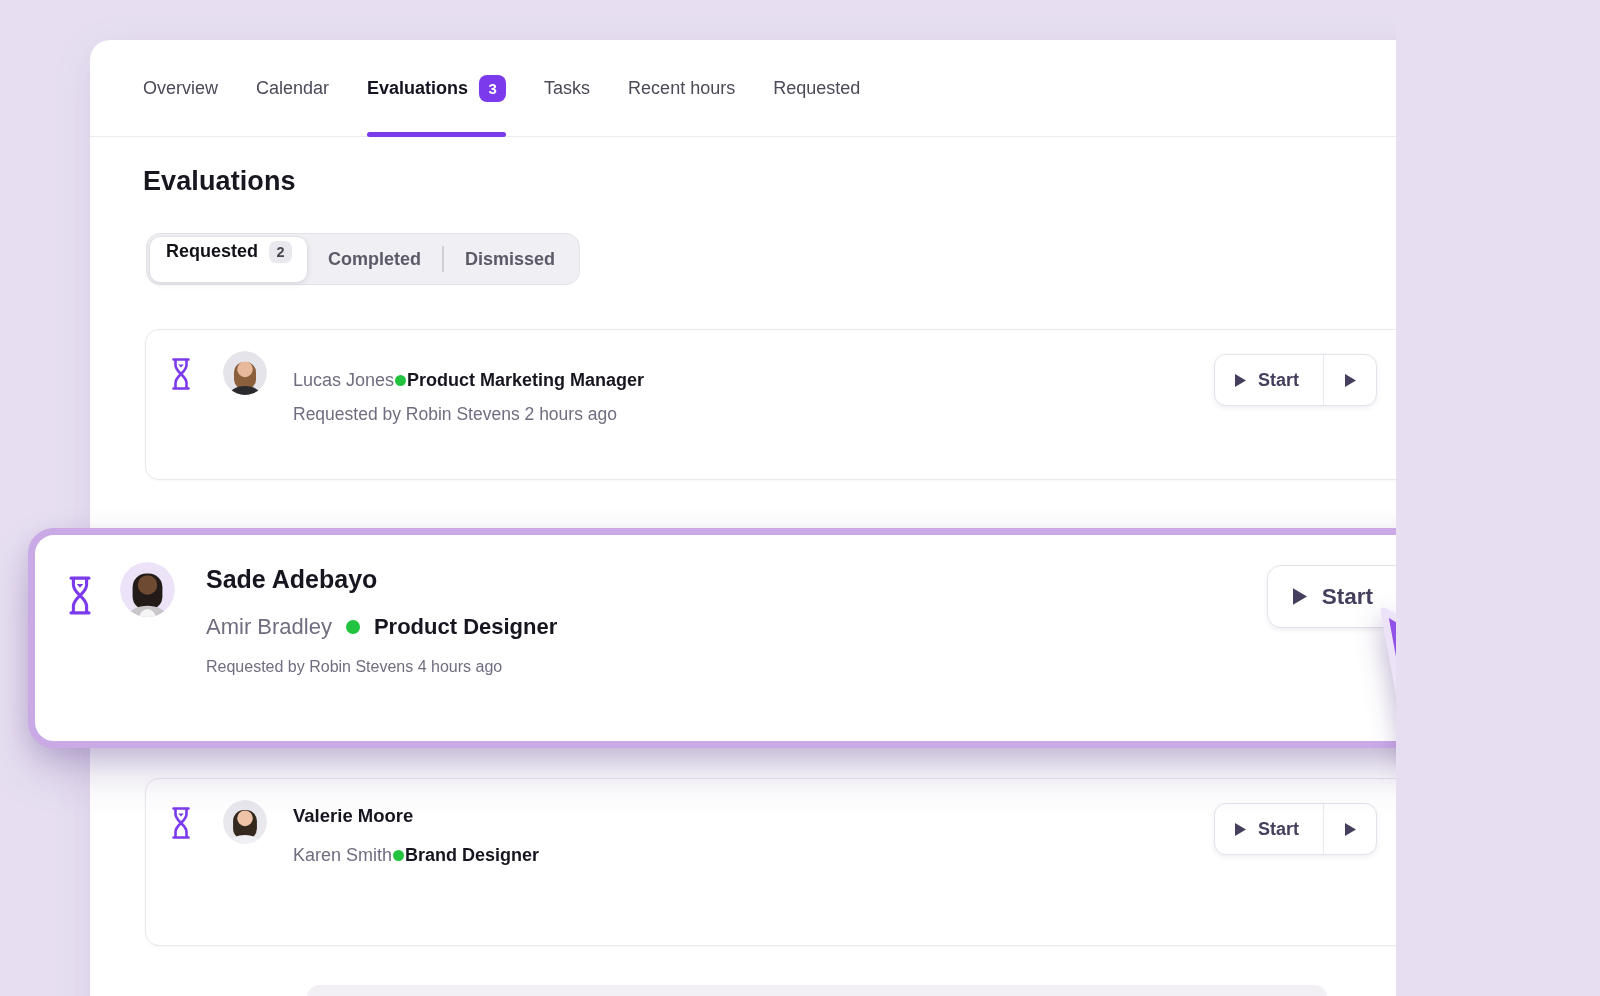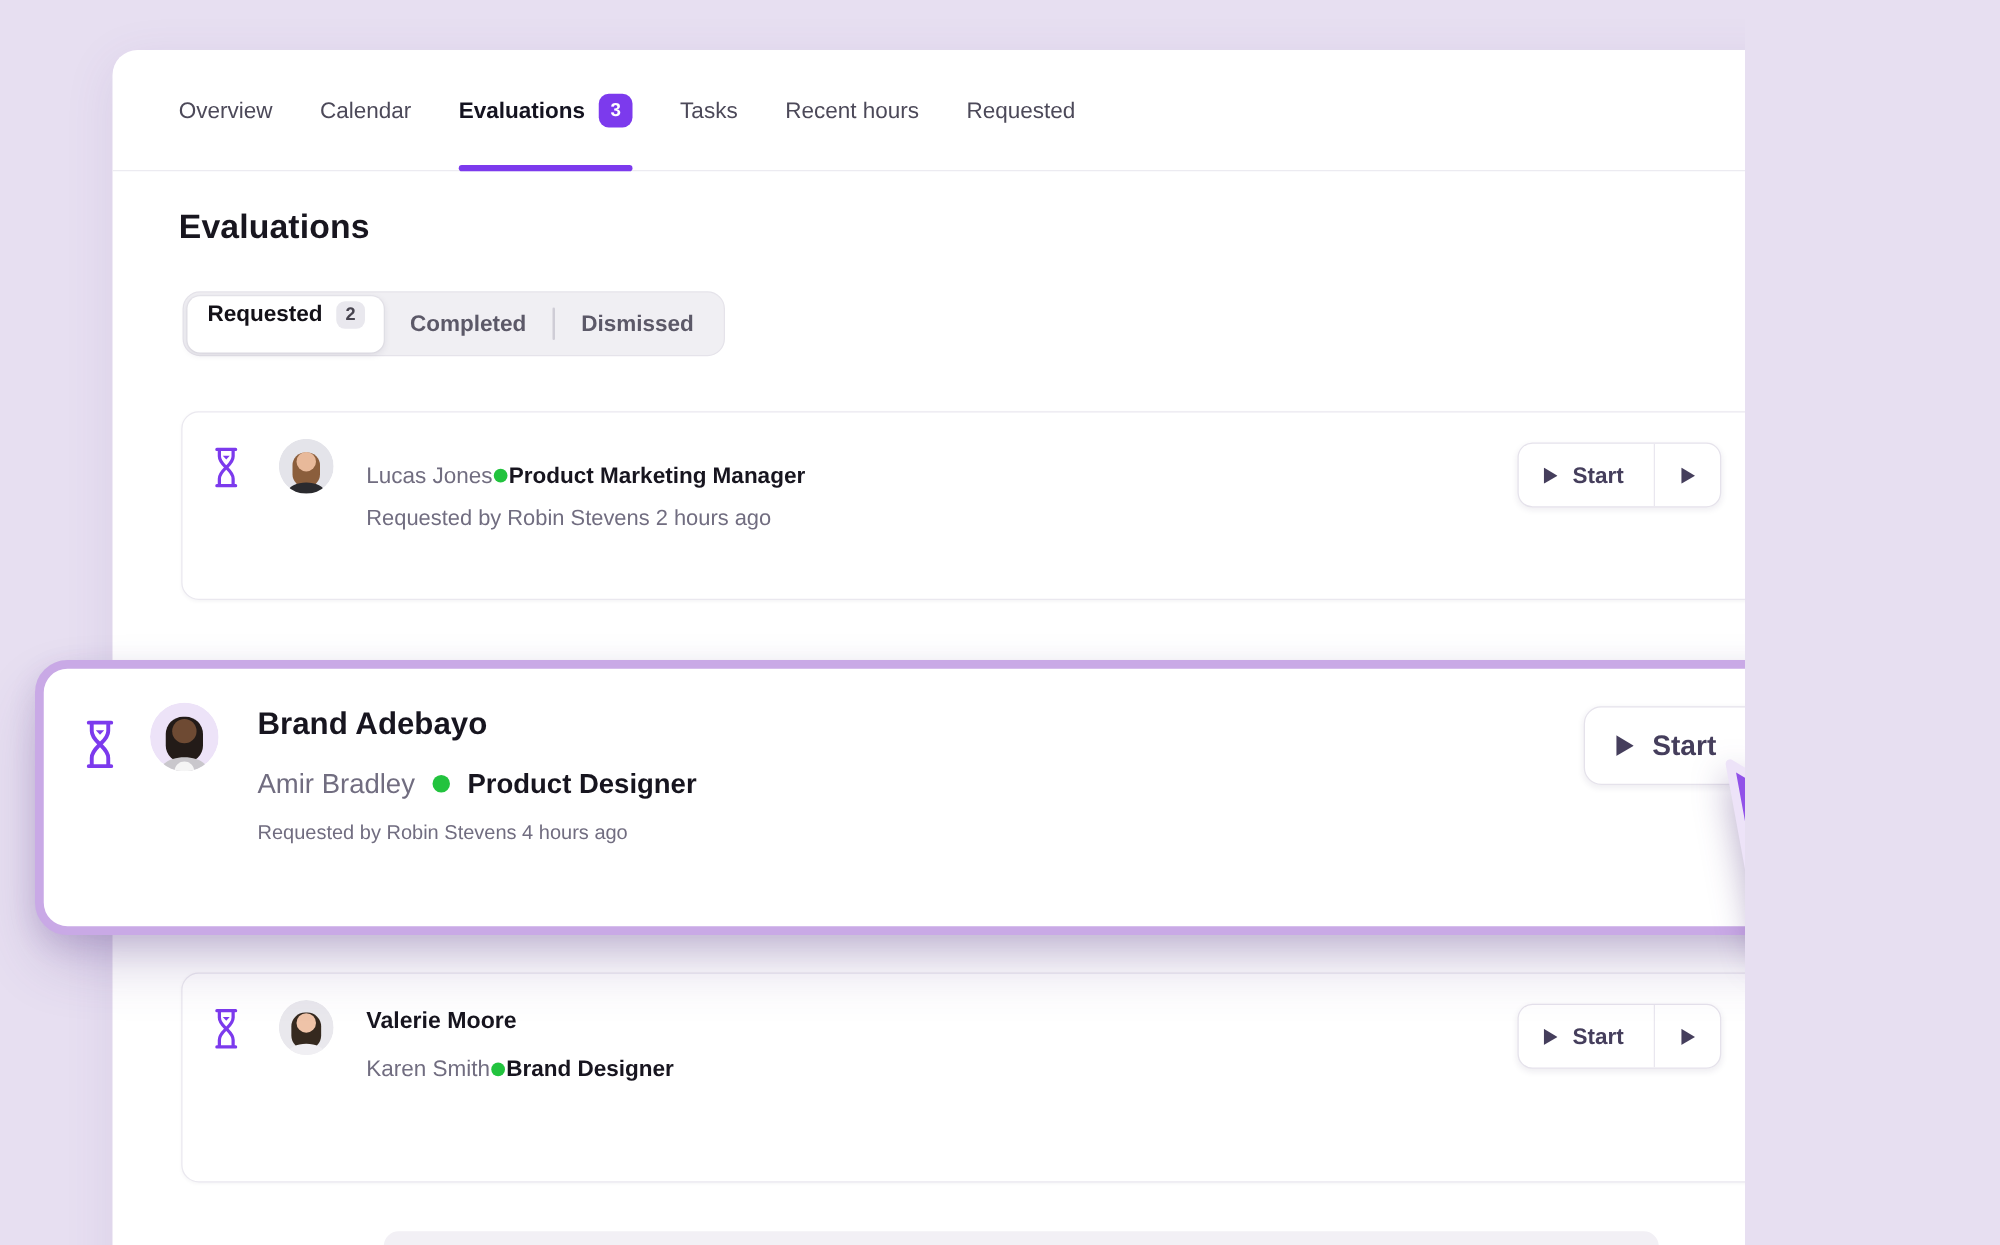--- a/index.html
+++ b/index.html
@@ -290,21 +290,21 @@
     <span class="avatar">
       <svg viewBox="0 0 48 48">
         <circle cx="24" cy="24" r="24" fill="#EDE3F8"></circle>
         <rect x="11" y="10" width="26" height="32" rx="12" fill="#231B18"></rect>
         <circle cx="24" cy="20" r="8.5" fill="#6E4A33"></circle>
         <path d="M7 48 C9 35 39 35 41 48 Z" fill="#C9C7CC"></path>
         <path d="M17 48 C18 39 30 39 31 48 Z" fill="#F5F5F5"></path>
       </svg>
     </span>
     <div class="eval-text">
-      <div class="eval-name">Brand Adebayo</div>
+      <div class="eval-name">Sade Adebayo</div>
       <div class="eval-line2">
         <span class="eval-evaluator">Amir Bradley</span>
         <span class="status-dot"></span>
         <span class="eval-role">Product Designer</span>
       </div>
       <div class="eval-requested">Requested by Robin Stevens 4 hours ago</div>
     </div>
     <div class="start-split">
       <button class="start-main">
         <svg width="14" height="17" viewBox="0 0 11 13" fill="#453E5C">

